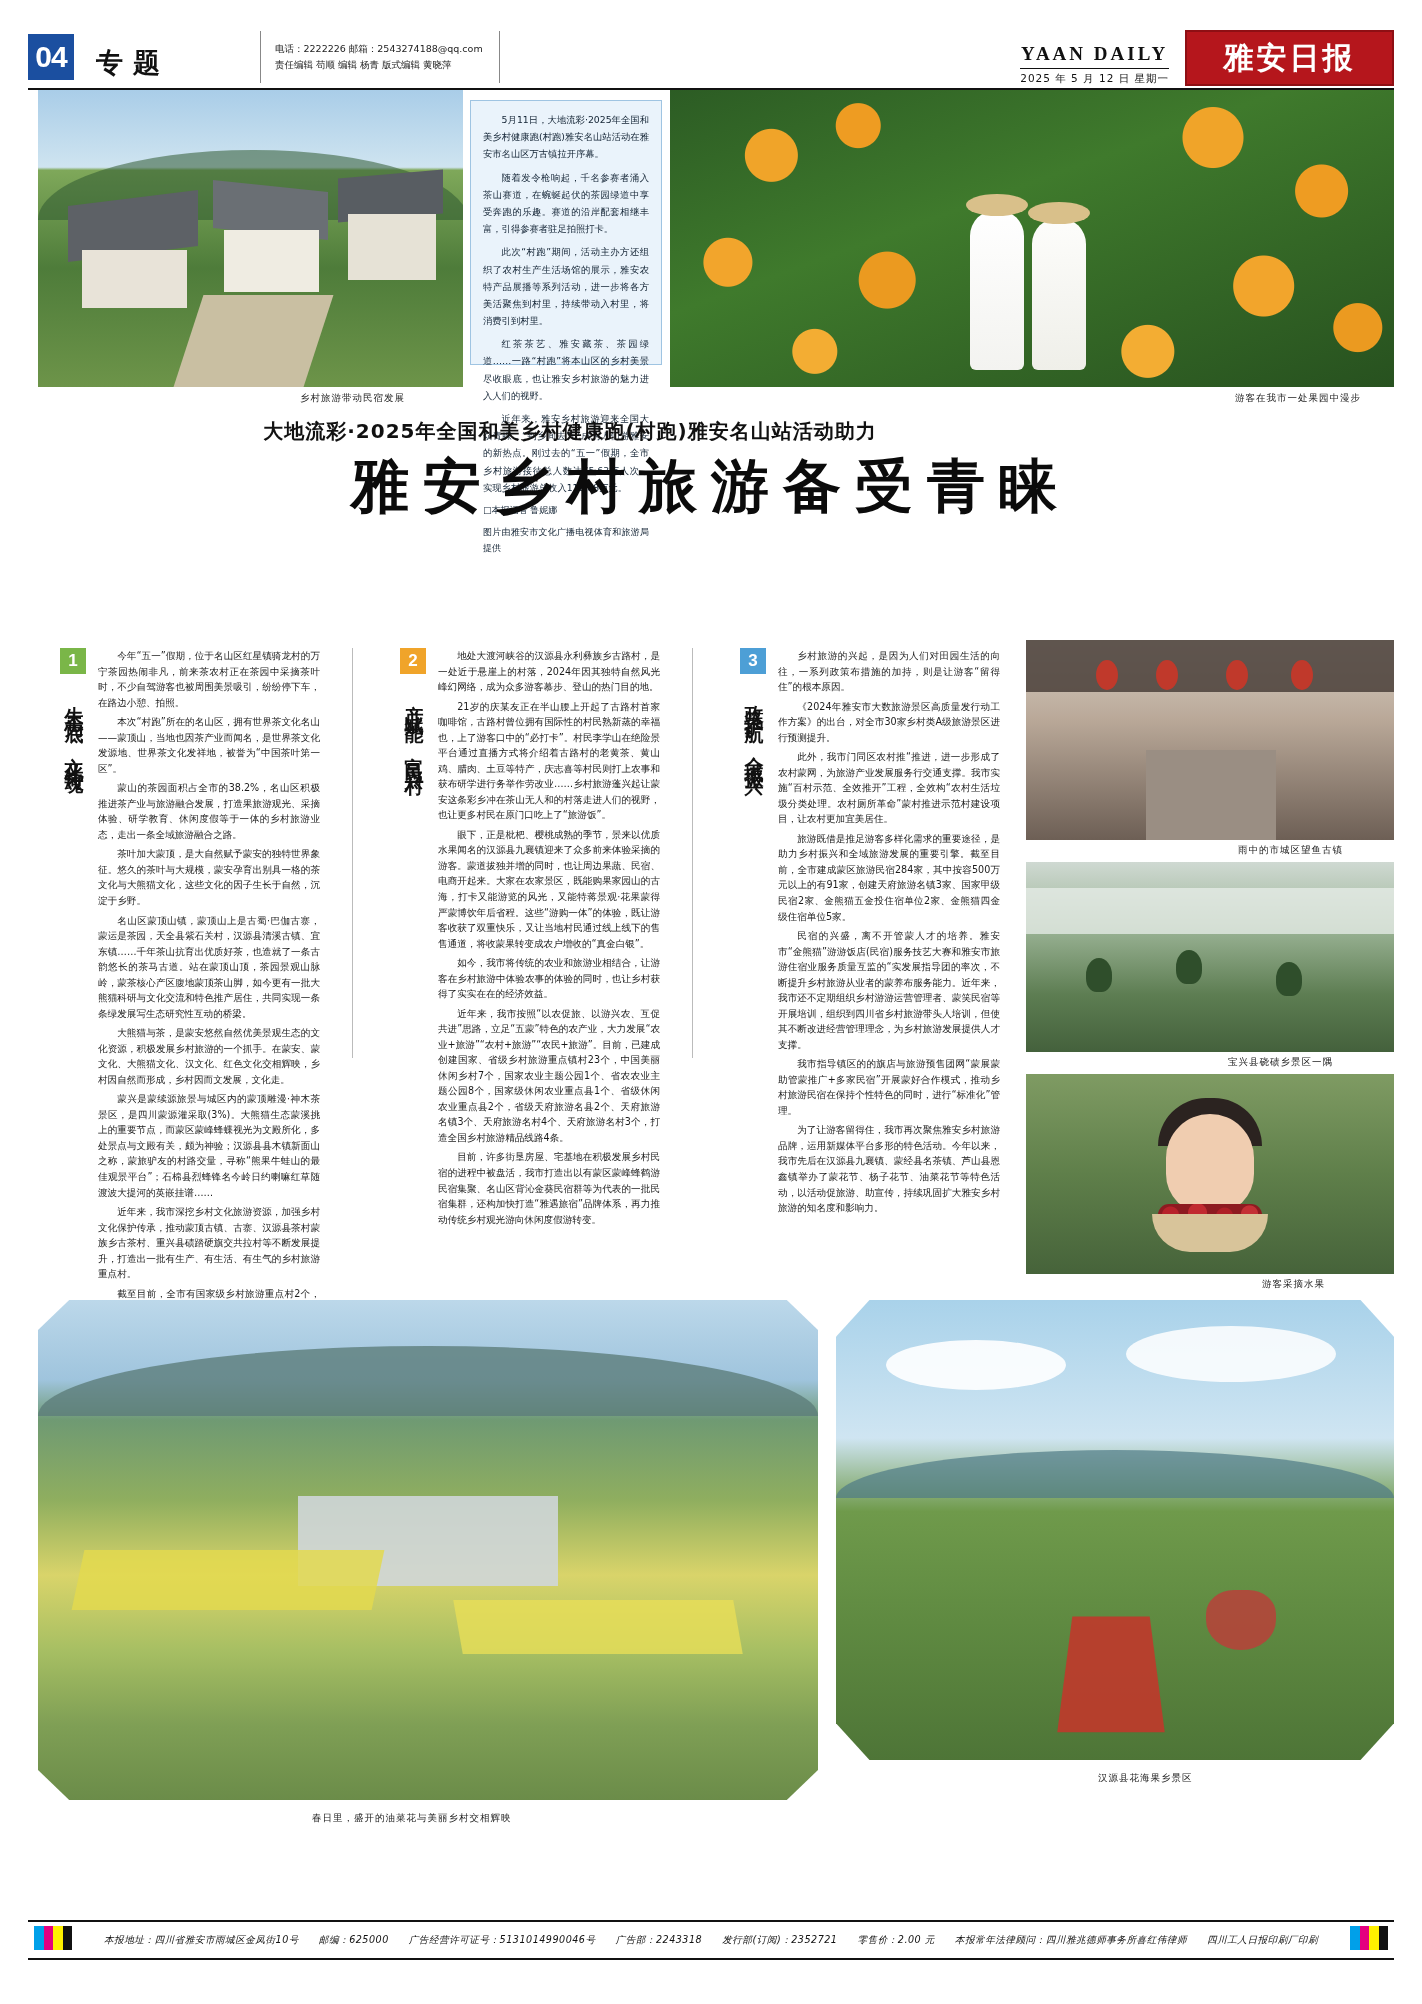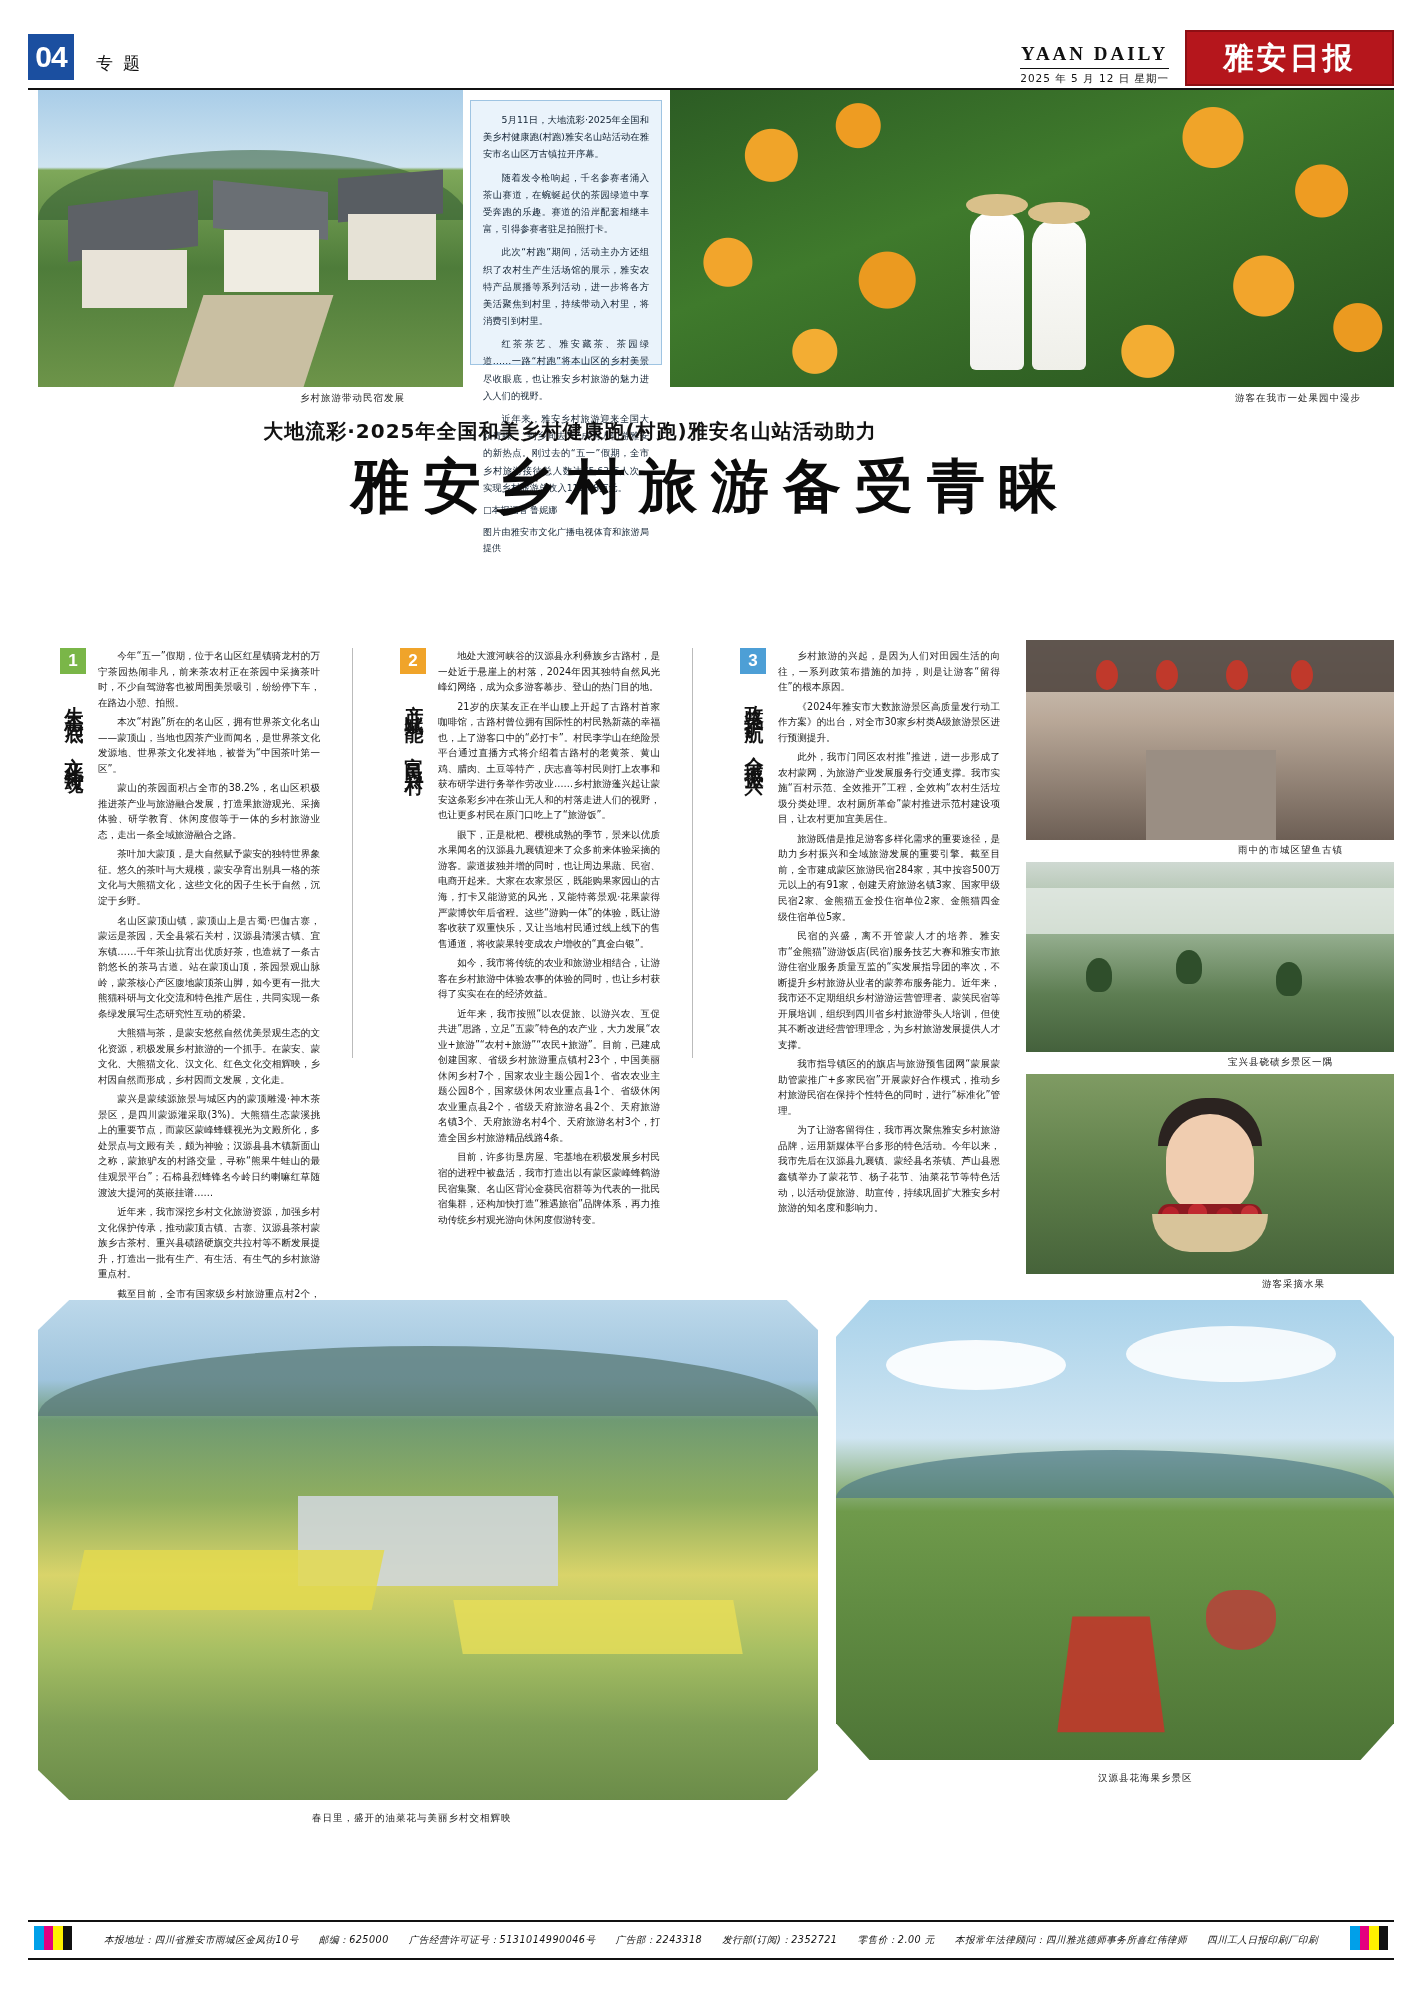--- a/index.html
+++ b/index.html
@@ -19,21 +19,21 @@
     border-bottom:2px solid #111;
     display:flex;align-items:center;
   }
   .page-num{
     width:46px;height:46px;background:#1b4fa0;color:#fff;
     font-family:"Liberation Sans", sans-serif;
     font-weight:bold;font-size:30px;display:flex;align-items:center;justify-content:center;
     margin-right:22px;letter-spacing:-1px;
   }
   .section-title{
-    font-size:17px;font-weight:normal;letter-spacing:10px;
+    font-size:27px;font-weight:bold;letter-spacing:10px;
     font-family:"DejaVu Sans", sans-serif;
     width:150px;
     margin-top:12px;
   }
   .masthead-contact{
     border-left:1px solid #888;border-right:1px solid #888;
     padding:4px 14px;margin-left:14px;height:44px;
     display:flex;flex-direction:column;justify-content:center;
     font-size:9.5px;line-height:1.7;color:#222;
     font-family:"DejaVu Sans", sans-serif;
@@ -218,20 +218,24 @@
   .cb-left{left:34px;} .cb-right{left:1350px;}
 </style>
 </head>
 <body>
 
 <div class="page">
 
   <div class="masthead">
     <div class="page-num">04</div>
     <div class="section-title">专题</div>
+    <div class="masthead-contact">
+      <div>电话：2222226    邮箱：2543274188@qq.com</div>
+      <div>责任编辑 苟顺  编辑 杨青  版式编辑 黄晓萍</div>
+    </div>
     <div class="masthead-spacer"></div>
     <div class="masthead-right">
       <div>
         <div class="yaan-daily-en">YAAN DAILY</div>
         <div class="date-line">2025 年 5 月 12 日  星期一</div>
       </div>
       <div class="nameplate">雅安日报</div>
     </div>
   </div>
 

